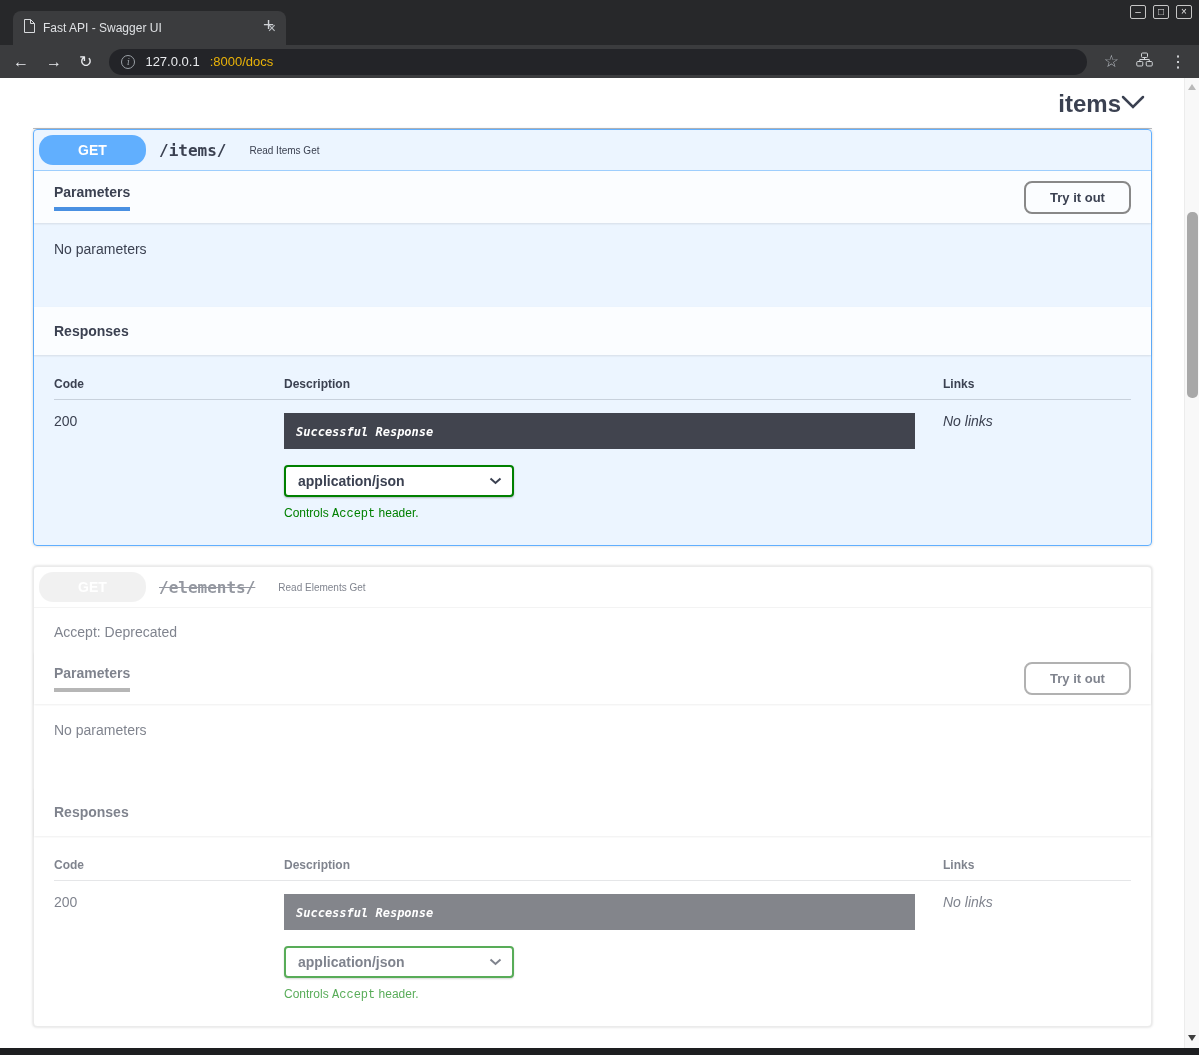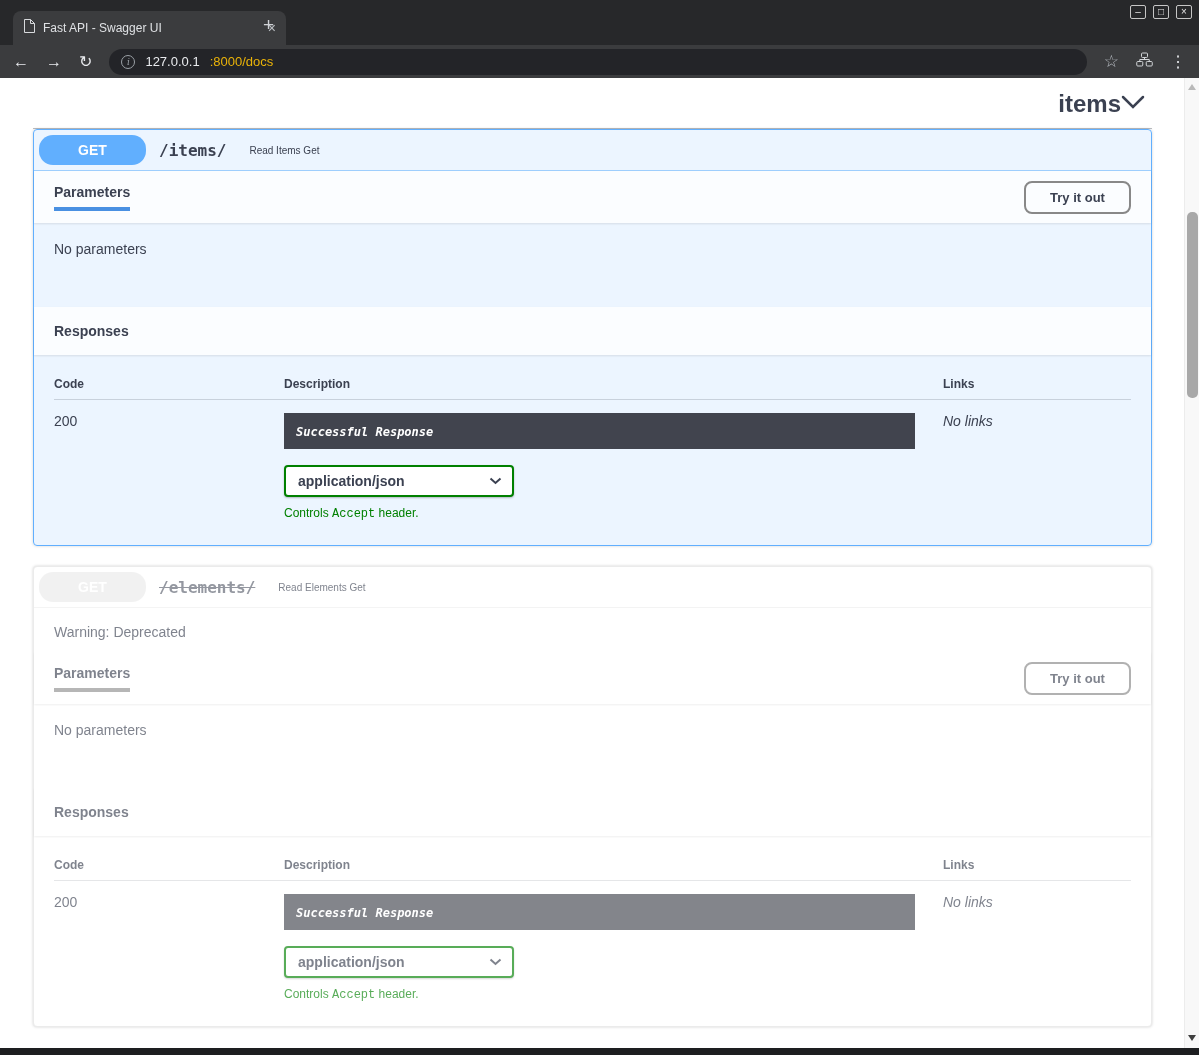--- a/index.html
+++ b/index.html
@@ -192,21 +192,21 @@
         </div>
       </div>
 
       <div class="opblock deprecated">
         <div class="op-summary">
           <span class="method-badge">GET</span>
           <span class="op-path">/elements/</span>
           <span class="op-desc">Read Elements Get</span>
         </div>
         <div class="op-body">
-          <div class="deprecated-warning">Warning: Deprecated</div>
+          <div class="deprecated-warning">Accept: Deprecated</div>
           <div class="sec-header">
             <h4 class="tab-heading"><span>Parameters</span></h4>
             <button class="try-btn">Try it out</button>
           </div>
           <div class="params-content">
             <span>No parameters</span>
           </div>
           <div class="sec-header resp-header">
             <h4 class="resp-heading">Responses</h4>
           </div>

